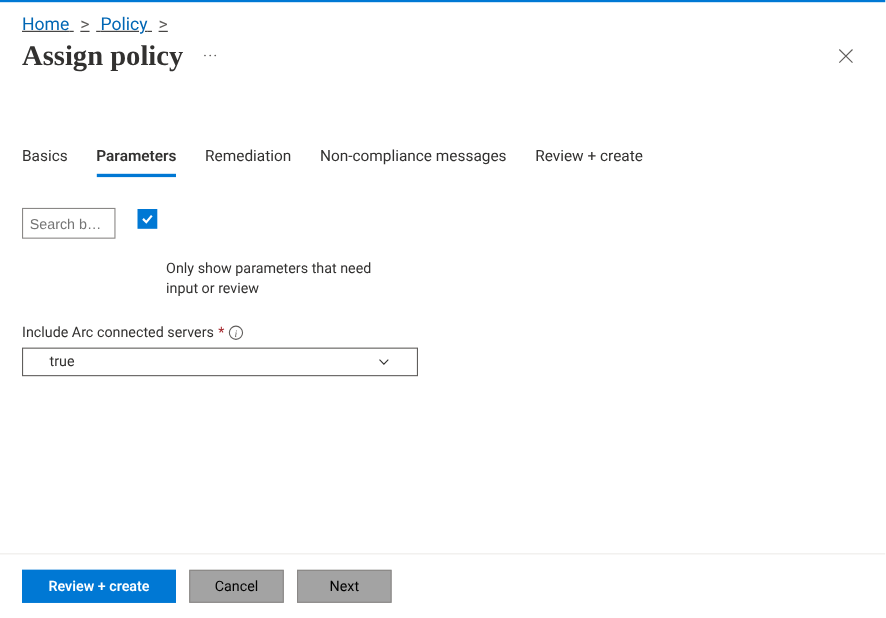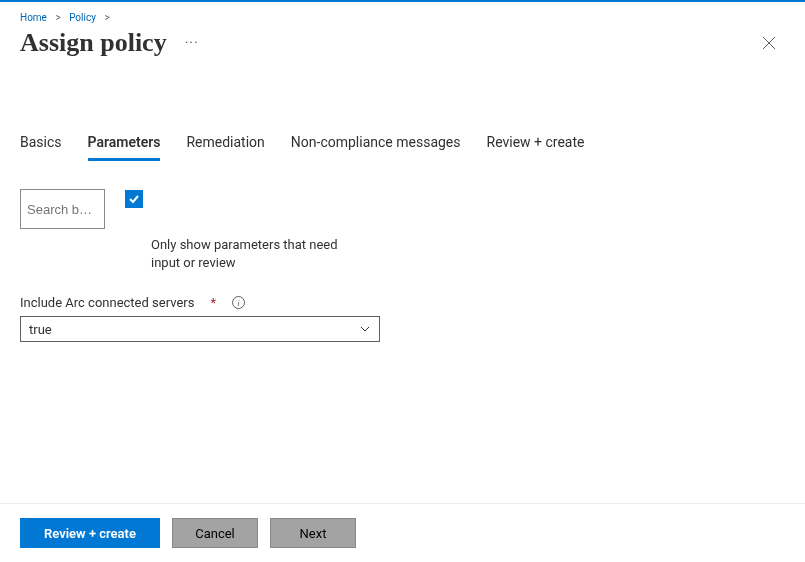--- a/index.html
+++ b/index.html
@@ -10,21 +10,22 @@
     color: #323130;
     background: #fff;
     width: 805px;
     height: 562px;
     overflow: hidden;
     position: relative;
   }
   .top-border { height: 2px; background: #0078d4; width: 100%; }
   .breadcrumb {
     padding: 10px 20px 4px 20px;
-    font-size: 10px;
+    font-size: 16px;
+    text-decoration: underline;
   }
   .breadcrumb a { color: #0066b4; text-decoration: none; cursor: pointer; }
   .breadcrumb .sep { color: #605e5c; margin: 0 6px; }
   .header-row {
     display: flex;
     align-items: center;
     justify-content: space-between;
     padding: 0 20px 8px 20px;
   }
   .title-group { display: flex; align-items: center; gap: 18px; }
@@ -59,47 +60,47 @@
     border-bottom: 3px solid #0078d4;
   }
   .filter-row {
     display: flex;
     align-items: flex-start;
     gap: 20px;
     margin-bottom: 24px;
   }
   .search-box {
     width: 85px;
-    height: 40px;
+    height: 28px;
     border: 1px solid #8a8886;
     padding: 2px 6px;
     font-size: 13px;
     color: #605e5c;
     overflow: hidden;
     text-overflow: ellipsis;
     white-space: nowrap;
   }
   .checkbox-container { display: flex; align-items: flex-start; gap: 8px; max-width: 240px; }
   .checkbox {
     width: 18px; height: 18px; background: #0078d4; display: flex; align-items: center; justify-content: center;
     flex-shrink: 0; cursor: pointer; margin-top: 1px;
   }
   .checkbox svg { width: 12px; height: 12px; }
   .checkbox-label { font-size: 13px; color: #323130; line-height: 1.35; margin-top: 47px; }
-  .field-label-row { display: flex; align-items: center; gap: 16px; margin-bottom: 6px; font-size: 13px; }
+  .field-label-row { display: flex; align-items: center; gap: 4px; margin-bottom: 6px; font-size: 13px; }
   .required-star { color: #a4262c; }
   .info-icon {
     width: 13px; height: 13px; border: 1px solid #605e5c; border-radius: 50%;
     display: inline-flex; align-items: center; justify-content: center;
     font-size: 9px; color: #605e5c; cursor: pointer; font-style: italic; font-family: serif;
   }
   .dropdown {
     width: 360px; height: 26px; border: 1px solid #605e5c;
     display: flex; align-items: center; justify-content: space-between;
-    padding: 0 8px; cursor: pointer; font-size: 13px;
+    padding: 0 24px; cursor: pointer; font-size: 13px;
   }
   .dropdown .chevron { flex-shrink: 0; }
   .footer-bar {
     position: absolute;
     bottom: 0; left: 0; right: 0;
     border-top: 1px solid #edebe9;
     padding: 14px 20px;
     display: flex;
     gap: 12px;
     background: #fff;

